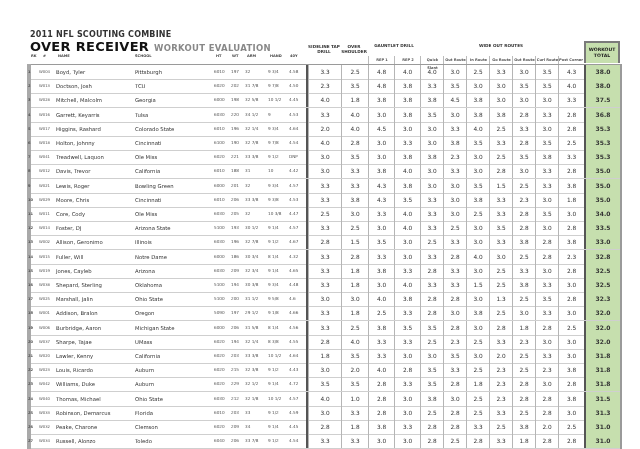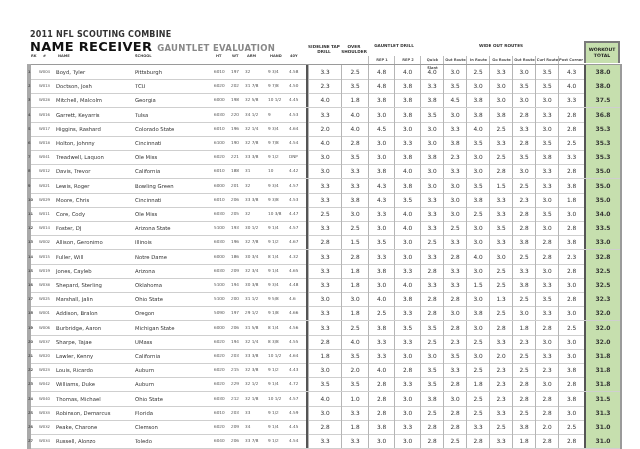--- a/index.html
+++ b/index.html
@@ -26,22 +26,22 @@
   .sep { position:absolute; left:275px; top:0; width:2px; height:14px; background:#555; }
   .sc-cell { position:absolute; top:0; height:14px; line-height:14px; text-align:center; font-size:5.8px; border-left:1px solid #b5b5b5; box-sizing:border-box; }
   .tot-cell { position:absolute; left:553px; top:0; width:36px; height:14px; line-height:14px; background:#c6dfae; text-align:center; font-weight:bold; font-size:6px; border-left:2px solid #555; box-sizing:border-box; }
   .rankbar { position:absolute; left:27px; top:64px; width:4px; height:385px; background:#a9a9a9; }
 </style>
 </head>
 <body>
 
 <div class="year-title">2011 NFL SCOUTING COMBINE</div>
 <div class="main-title">
-  <span>NAME RECEIVER</span>
-  <span class="sub">GAUNTLET EVALUATION</span>
+  <span>OVER RECEIVER</span>
+  <span class="sub">WORKOUT EVALUATION</span>
 </div>
 
 <span class="colhdr" style="left:31px">RK</span>
 <span class="colhdr" style="left:43px">#</span>
 <span class="colhdr" style="left:58px">NAME</span>
 <span class="colhdr" style="left:135px">SCHOOL</span>
 <span class="colhdr" style="left:216px">HT</span>
 <span class="colhdr" style="left:232px">WT</span>
 <span class="colhdr" style="left:247px">ARM</span>
 <span class="colhdr" style="left:270px">HAND</span>

